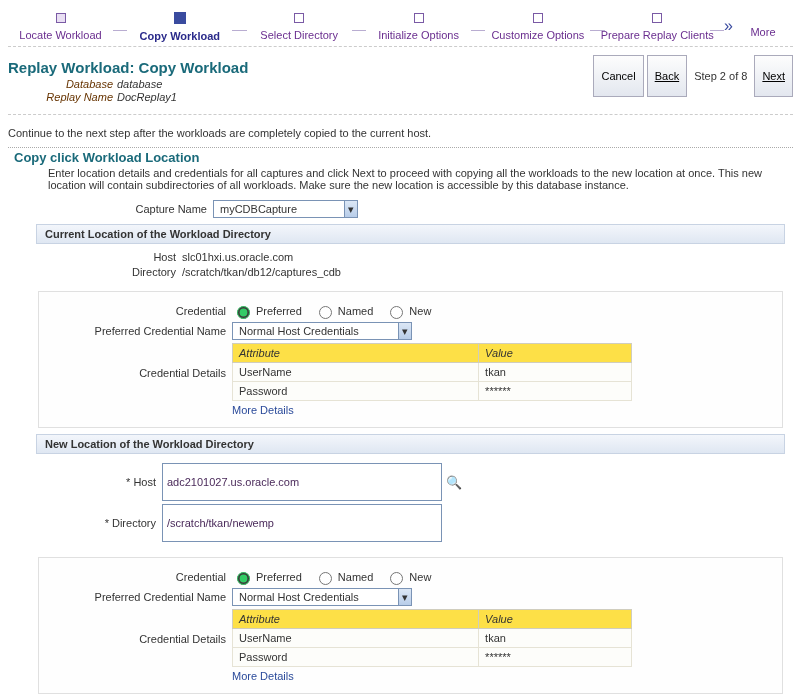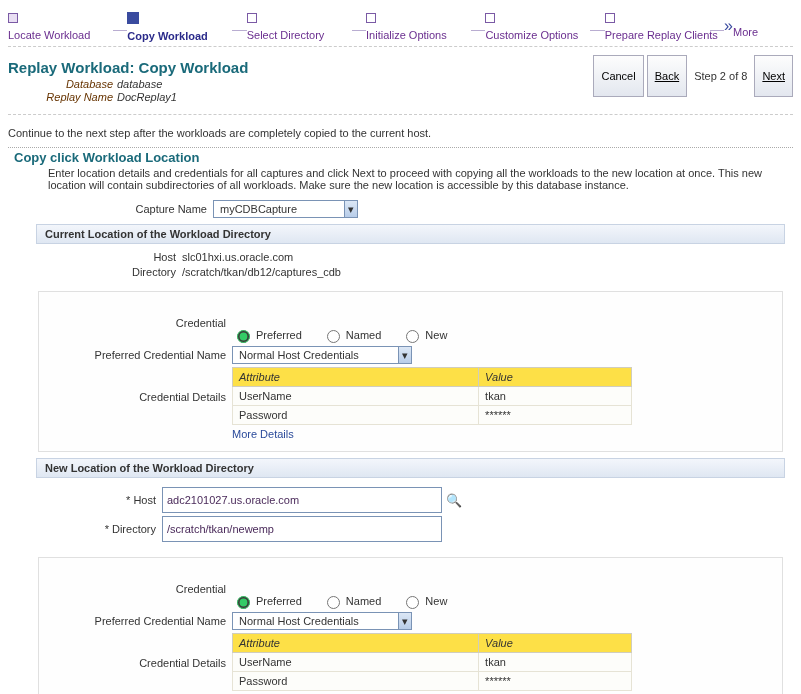--- a/index.html
+++ b/index.html
@@ -14,20 +14,21 @@
   .wizard-steps {
     display: flex;
     align-items: center;
     padding: 8px 0 4px;
     border-bottom: 1px dashed #ccc;
     margin-bottom: 6px;
   }
   .step {
     display: flex;
     flex-direction: column;
+    align-items: center;
     width: 105px;
   }
   .step-box {
     width: 10px;
     height: 10px;
     border: 1px solid #7a5aa5;
     background: #fff;
   }
   .step.done .step-box { background: #e9dff3; }
   .step.current .step-box { background: #3a4b9f; border-color: #3a4b9f; width:12px; height:12px;}
@@ -109,21 +110,21 @@
     margin: 6px 0 0;
   }
   .inner-panel {
     border-left: 1px solid #e8e8e8;
     border-right: 1px solid #e8e8e8;
     padding: 4px 6px;
     margin: 0 26px;
     background: #fefefe;
   }
   .inner-panel .form-label { width: 185px; }
-  .radio-set { display:inline-flex; align-items:center; gap:20px;margin-top:24px;}
+  .radio-set { display:inline-flex; align-items:center; gap:12px;}
   .radio-opt { display:inline-flex; align-items:center; gap:3px;}
   input[type=radio] { accent-color: #3c6; }
   table.attr {
     border-collapse: collapse;
     width: 400px;
   }
   table.attr th {
     background: #fde047;
     border: 1px solid #d0cdbd;
     text-align: left;
@@ -134,21 +135,21 @@
   }
   table.attr td {
     border: 1px solid #e6e3d5;
     padding: 3px 6px;
     background:#fdfdfa;
     font-size:11px;
   }
   .link { color: #2a4a9a; cursor:pointer; }
   .txt-input {
     border: 1px solid #7a93b5;
-    padding: 6px 4px;
+    padding: 12px 4px;
     font-size:11px;
     width: 280px;
     color: #4a2a5a;
   }
   .search-icon {
     color: #5a4a2a;
     font-size: 13px;
     margin-left: 4px;
     cursor:pointer;
   }

